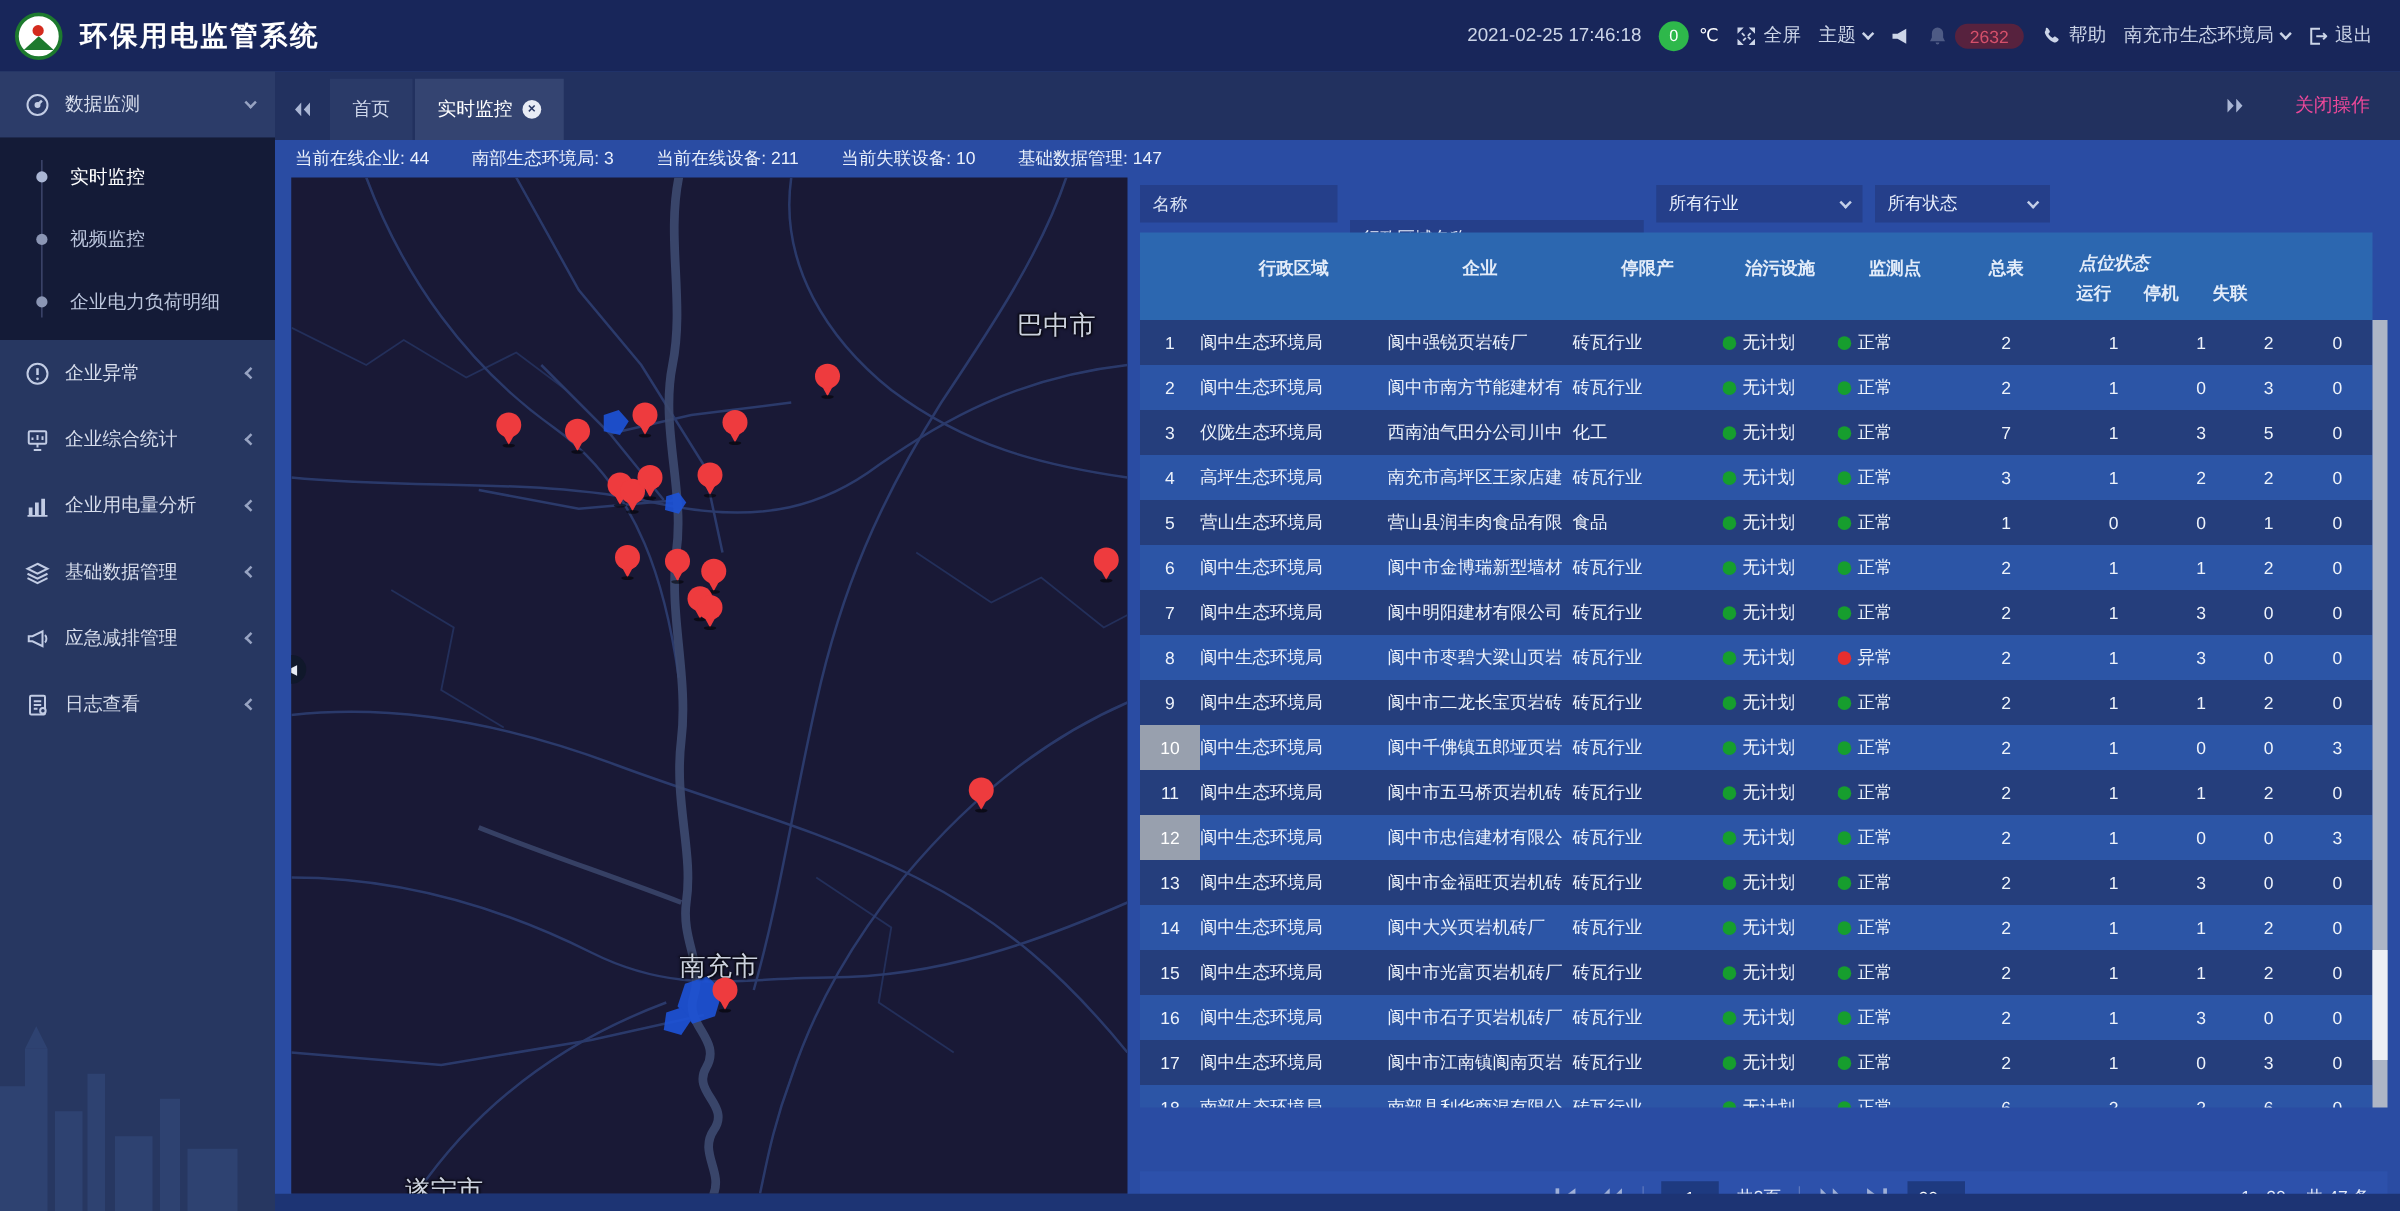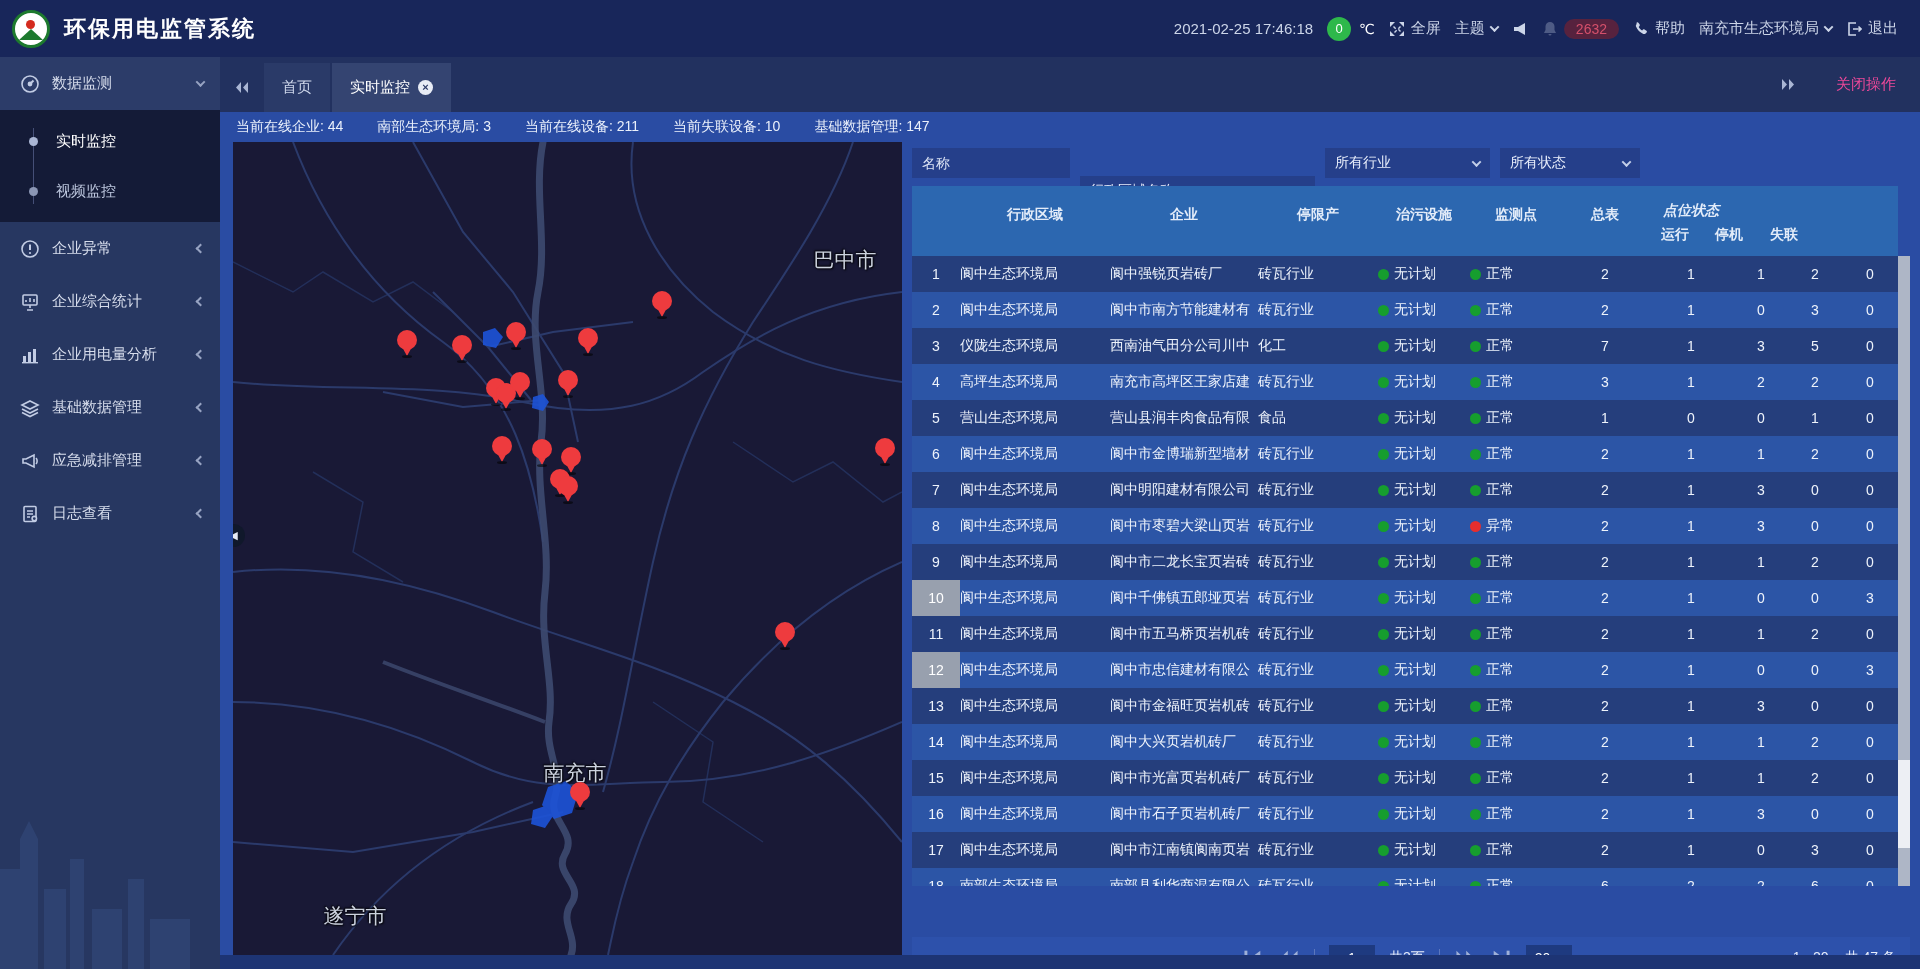--- a/index.html
+++ b/index.html
@@ -210,20 +210,24 @@
     <span class="chev down"></span>
   </div>
   <div class="submenu">
     <div class="sub-item active">
       <span class="sub-dot"></span>
       <span>实时监控</span>
     </div>
     <div class="sub-item">
       <span class="sub-dot"></span>
       <span>视频监控</span>
+    </div>
+    <div class="sub-item">
+      <span class="sub-dot"></span>
+      <span>企业电力负荷明细</span>
     </div>
   </div>
   <div class="nav-group">
     <span class="nav-icon">
       <svg viewBox="0 0 20 20" fill="none" stroke="currentColor" stroke-width="1.6">
           <circle cx="10" cy="10" r="8"></circle>
           <path d="M10 5.5v5.5" stroke-width="2"></path>
           <circle cx="10" cy="14" r="1.1" fill="currentColor" stroke="none"></circle>
         </svg>
     </span>
@@ -358,21 +362,21 @@
       <g fill="#1d53d8" opacity="0.9">
         <path d="M315 645l18-6 12 12-6 20-18 6-12-14z"></path>
         <path d="M300 668l12-4 8 10-8 12-14-4z"></path>
         <path d="M250 190l12-4 8 9-7 11-13-3z"></path>
         <path d="M300 255l10-3 6 8-6 9-11-3z"></path>
       </g>
     </svg>
     <div>
         <div class="city-label" style="left: 612px; top: 118px;">巴中市</div>
         <div class="city-label" style="left: 342px; top: 631px;">南充市</div>
-        <div class="city-label" style="left: 122px; top: 774px;">遂宁市</div>
+        <div class="city-label" style="left: 122px; top: 810px;">遂宁市</div>
       </div>
     <div>
         <div class="pin" style="left: 174px; top: 214px;">
           <span class="tip"></span>
           <span class="ball"></span>
         </div>
         <div class="pin" style="left: 229px; top: 219px;">
           <span class="tip"></span>
           <span class="ball"></span>
         </div>

